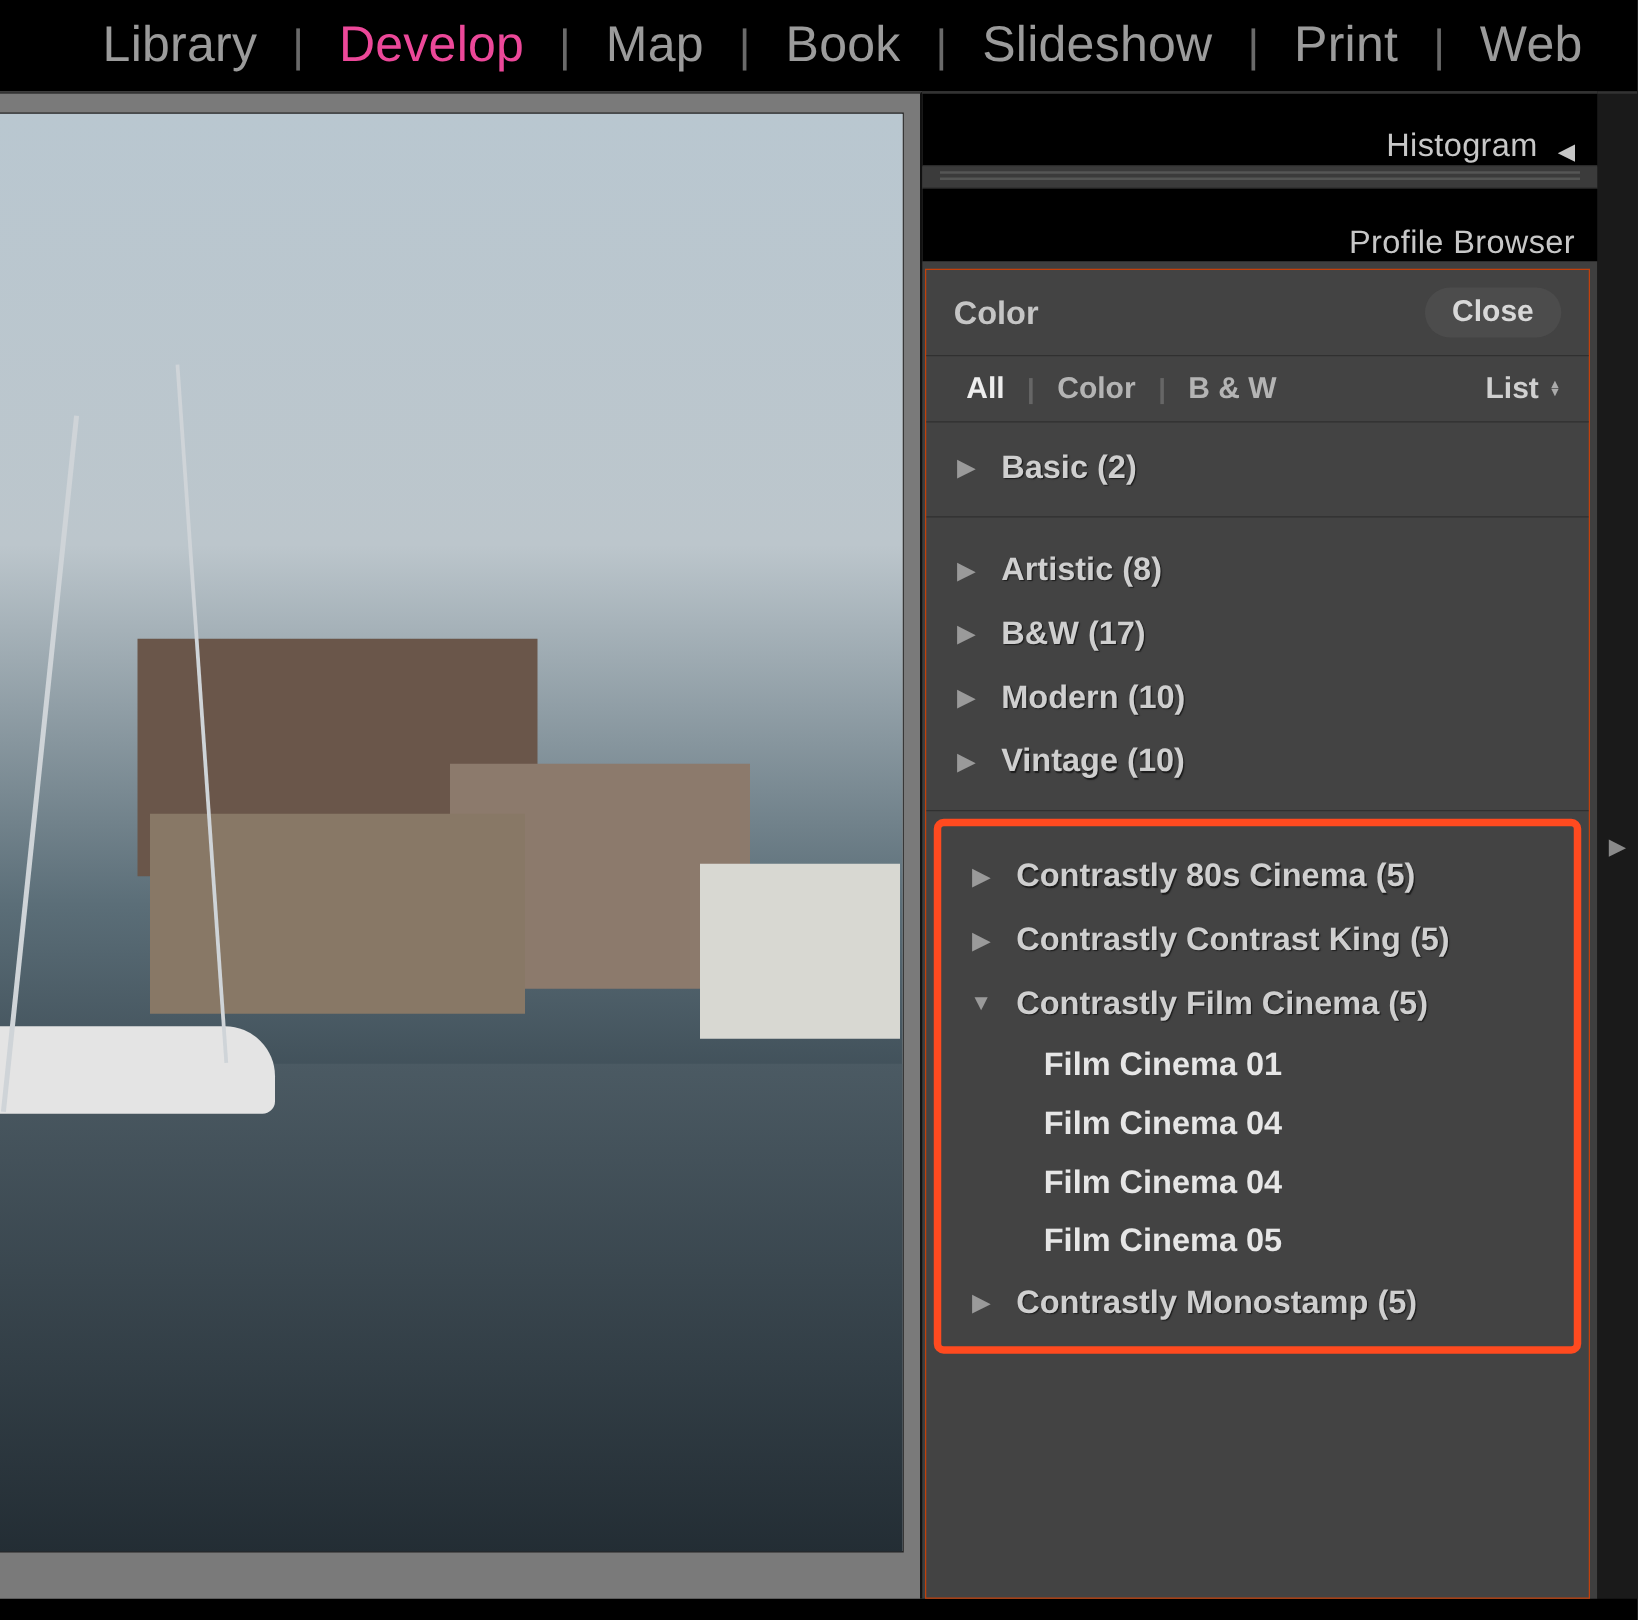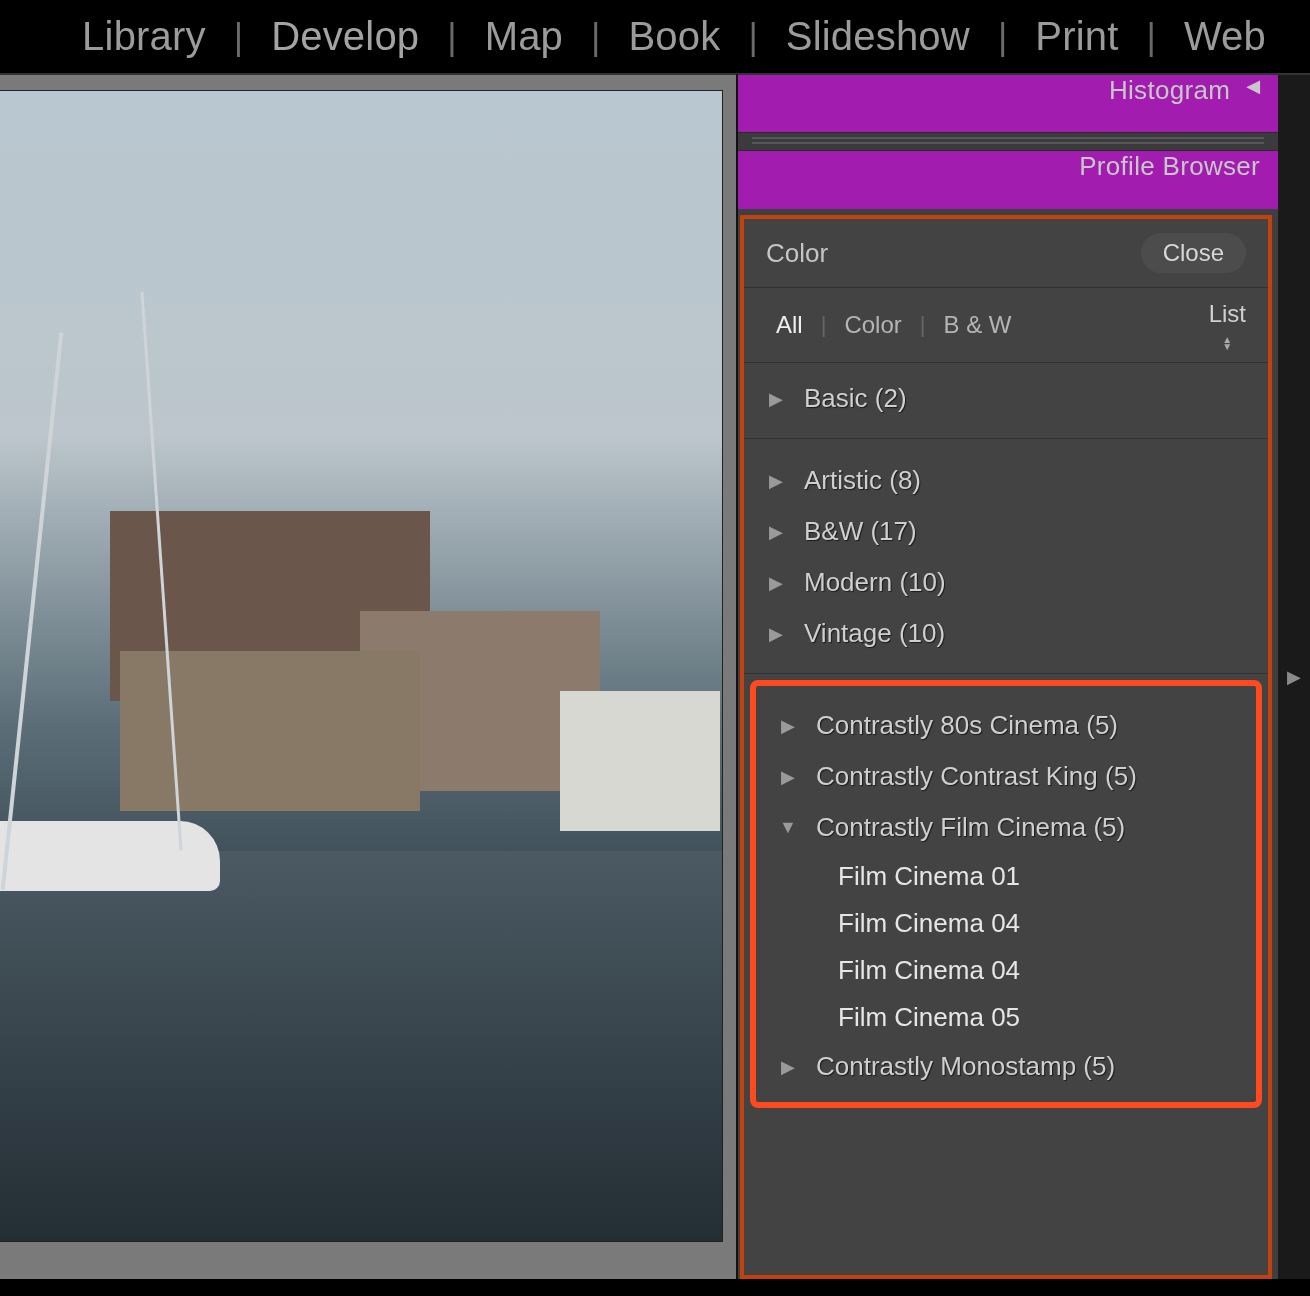--- a/index.html
+++ b/index.html
@@ -4,21 +4,21 @@
 <style>
   * { box-sizing: border-box; margin: 0; padding: 0; }
   html, body { width: 1310px; height: 1296px; background: #000; font-family: "Helvetica Neue", Helvetica, Arial, sans-serif; overflow: hidden; }
 
   
   .module-bar {
     width: 1310px; height: 73px; display:flex; align-items:center; justify-content:flex-end;
     padding: 0 18px 0 40px; gap: 0;
   }
   .module-item { color:#9b9b9b; font-size:40px; font-weight:300; letter-spacing:0.2px; padding:0 26px; cursor:pointer; white-space:nowrap; }
-  .module-item.active { color:#a3a3a3; font-weight:400; }
+  .module-item.active { color:#ec4899; font-weight:400; }
   .module-sep { color:#6a6a6a; font-size:36px; font-weight:200; padding:0 2px; user-select:none; }
 
   
   .workspace { width:1310px; height:1206px; display:flex; }
   .canvas-area { flex:1; background:#7a7a7a; border-top:2px solid #333; border-right:2px solid #111; display:flex; align-items:flex-start; justify-content:flex-start; }
   .photo-slot {
     width:722px; height:1150px; margin-top:16px; margin-left:0;
     background: linear-gradient(180deg,#b9c7d0 0%, #bcc6cc 30%, #5b6e78 55%, #2e3b44 75%, #2e3b44 100%);
     box-shadow:0 0 0 1px #222;
     position:relative; overflow:hidden;
@@ -33,39 +33,39 @@
   .photo-slot .water{position:absolute;left:0;top:760px;width:100%;height:400px;background:linear-gradient(180deg,#4b5a63,#222c33);}
   .photo-slot .boat{position:absolute;left:0;top:730px;width:220px;height:70px;background:#e4e4e4;border-radius:0 40px 10px 0;}
 
   
   .edge-handle { width:32px; background:#1a1a1a; display:flex; align-items:center; justify-content:center; border-top:2px solid #333;}
   .edge-handle span{ color:#8a8a8a; font-size:18px; }
 
   
   .right-panel { width:540px; background:#3f3f3f; border-top:2px solid #333; display:flex; flex-direction:column; }
 
-  .panel-header-row { display:flex; justify-content:flex-end; align-items:flex-start; height:58px; padding:0 18px; background:#a21caf; border-bottom:1px solid #2a2a2a; gap:16px;}
+  .panel-header-row { display:flex; justify-content:flex-end; align-items:flex-end; height:58px; padding:0 18px; background:#000000; border-bottom:1px solid #2a2a2a; gap:16px;}
   .panel-header-row .title { color:#c7c7c7; font-size:26px; letter-spacing:0.3px; }
   .panel-header-row .tri { color:#c7c7c7; font-size:18px; }
 
   .rule-lines{height:18px; background:#3b3b3b; border-bottom:1px solid #2a2a2a; padding:4px 14px; display:flex; flex-direction:column; gap:3px;}
   .rule-lines div{height:2px;background:#555655;}
 
-  .profile-box { margin:6px 6px 0 2px; border:4px solid #c2410c; background:#434343; display:flex; flex-direction:column; flex:1; min-height:0;}
+  .profile-box { margin:6px 6px 0 2px; border:1px solid #c2410c; background:#434343; display:flex; flex-direction:column; flex:1; min-height:0;font-weight:bold;}
 
   .pb-row { display:flex; align-items:center; justify-content:space-between; padding:14px 22px; border-bottom:1px solid #303030; }
   .pb-row .lbl { color:#c5c5c5; font-size:26px; }
   .close-btn { color:#d8d8d8; font-size:24px; background:#4c4c4c; padding:6px 22px; border-radius:22px; cursor:pointer; }
 
   .filter-row { display:flex; align-items:center; justify-content:space-between; padding:12px 22px; border-bottom:1px solid #303030;}
   .filter-tabs{display:flex; align-items:center;}
   .filter-tab{ color:#b4b4b4; font-size:24px; padding:0 10px; cursor:pointer;}
   .filter-tab.active{ color:#eeeeee; }
   .filter-sep{ color:#666; font-size:22px; padding:0 8px;}
-  .view-select{ display:flex; align-items:center; gap:8px; color:#d0d0d0; font-size:24px; cursor:pointer;flex-direction:column;}
+  .view-select{ display:flex; align-items:center; gap:8px; color:#d0d0d0; font-size:24px; cursor:pointer;}
   .updown{ display:inline-flex; flex-direction:column; line-height:7px; font-size:10px; color:#aaa;}
 
   .groups-scroll{ flex:1; overflow:auto; }
   .group-block{ padding:10px 0 10px 0;}
   .divider{ height:1px; background:#303030; margin:4px 0 6px;}
   .group-row{ display:flex; align-items:center; gap:18px; padding:10px 10px 10px 22px; cursor:pointer;}
   .group-row .tri{ color:#9a9a9a; font-size:18px; width:20px; text-align:center;}
   .group-row .name{ color:#cfcfcf; font-size:26px; text-shadow:1px 1px 1px rgba(0,0,0,0.6);}
   .preset-row{ padding:8px 10px 8px 82px; color:#e6e6e6; font-size:26px; cursor:pointer;}
 

